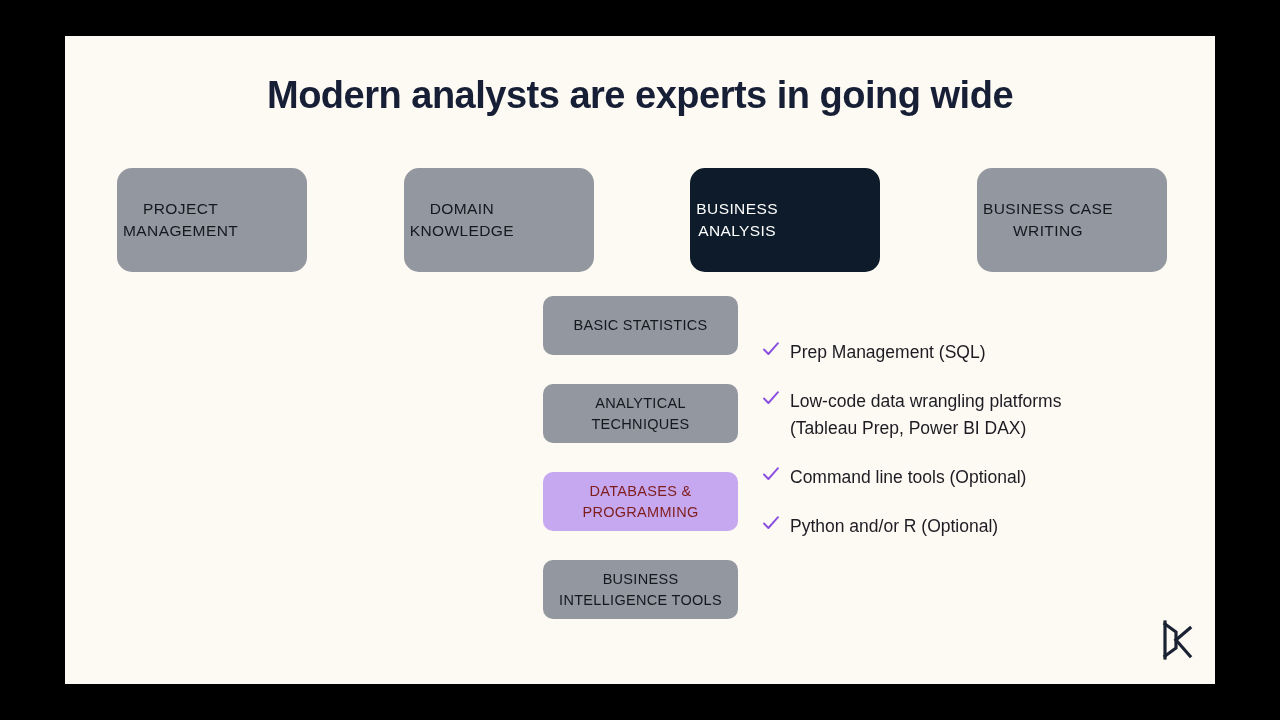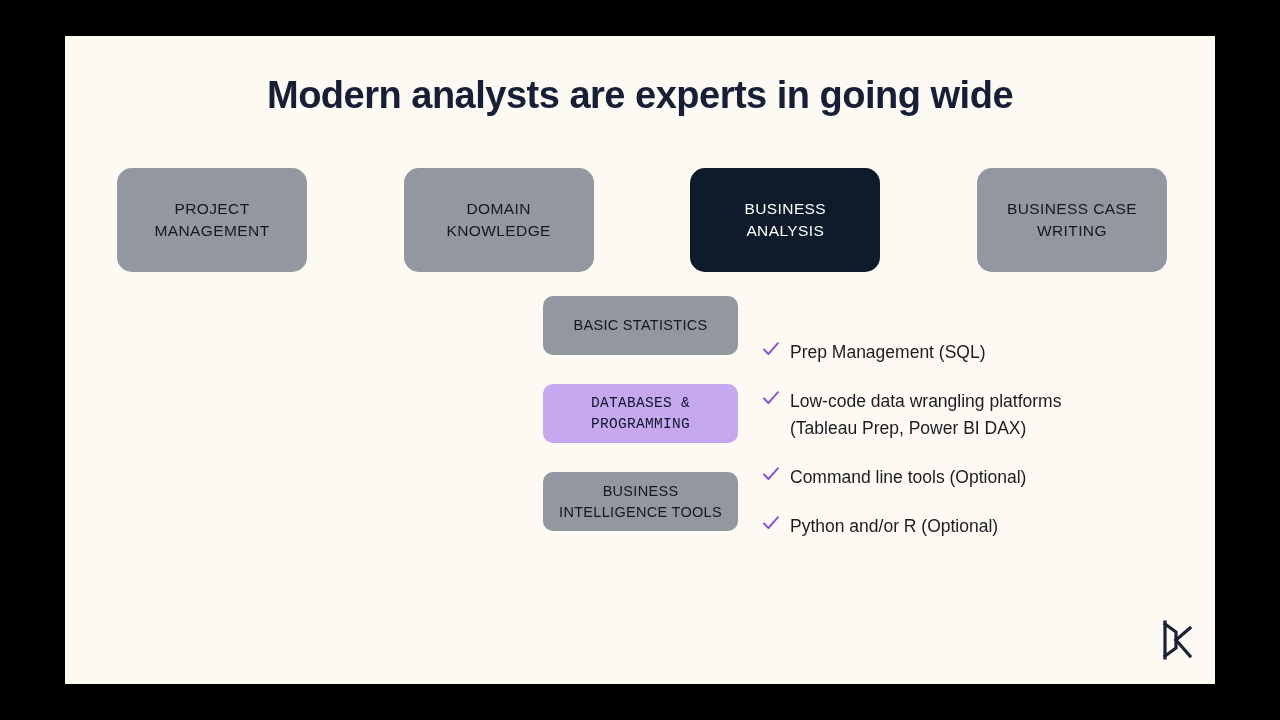--- a/index.html
+++ b/index.html
@@ -59,21 +59,21 @@
     align-items: stretch;
   }
 
   .skill-box {
     width: 190px;
     border-radius: 15px;
     background: #9297A0;
     color: #15181F;
     display: flex;
     align-items: center;
-    justify-content: center;
+    justify-content: flex-start;
     text-align: center;
     font-size: 15.5px;
     line-height: 22px;
     letter-spacing: 0.4px;
     font-family: "Liberation Sans", sans-serif;
     box-sizing: border-box;
     padding: 4px 6px;
   }
   .skill-box.is-active {
     background: #0D1B2A;
@@ -103,22 +103,21 @@
     line-height: 21px;
     letter-spacing: 0.3px;
     font-family: "Liberation Sans", sans-serif;
     box-sizing: border-box;
     padding: 3px 7px;
     margin-bottom: 29px;
   }
   .sub-box:last-child { margin-bottom: 0; }
   .sub-box.is-highlighted {
     background: #C6A8F0;
-    color: #0f172a;
-    font-family: Liberation Mono, monospace;
+    color: #7f1d1d;
   }
   .sub-box .box-line { display: block; }
 
   
   #bullet-list {
     position: absolute;
     left: 697px;
     top: 303px;
     width: 420px;
   }
@@ -198,20 +197,26 @@
     </div>
 
     <div id="sub-column">
 
       <div class="sub-box">
         <div>
           <span class="box-line">BASIC STATISTICS</span>
         </div>
       </div>
 
+      <div class="sub-box">
+        <div>
+          <span class="box-line">ANALYTICAL</span>
+          <span class="box-line">TECHNIQUES</span>
+        </div>
+      </div>
 
       <div class="sub-box is-highlighted">
         <div>
           <span class="box-line">DATABASES &amp;</span>
           <span class="box-line">PROGRAMMING</span>
         </div>
       </div>
 
       <div class="sub-box">
         <div>

